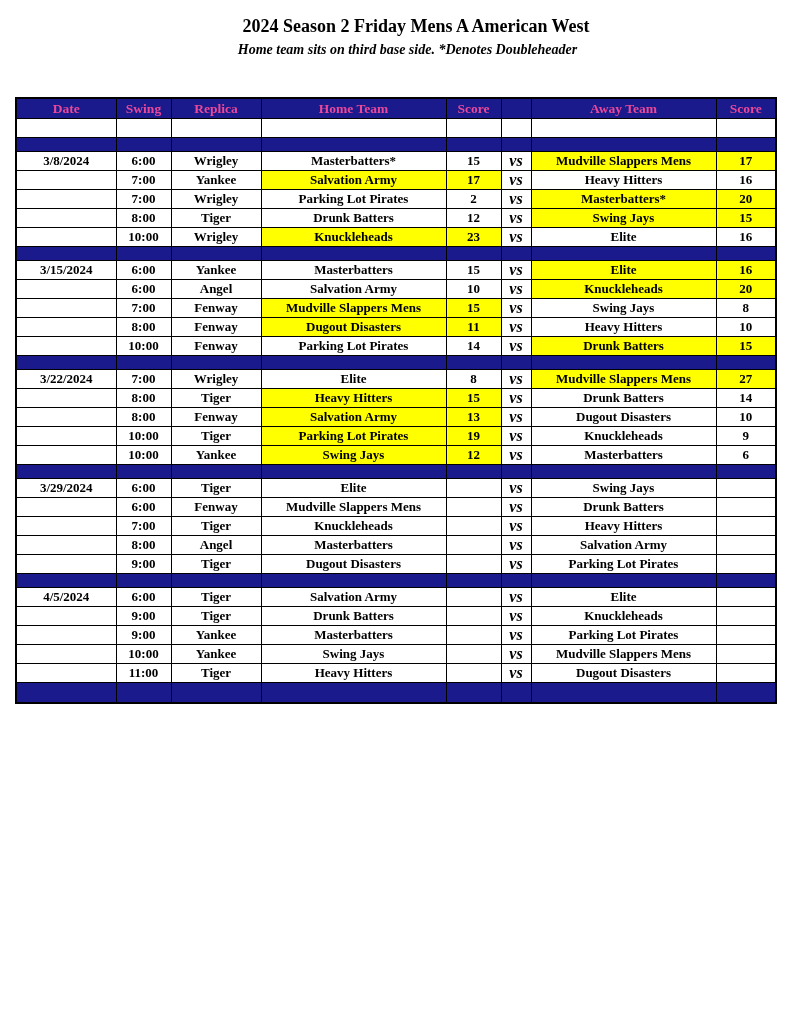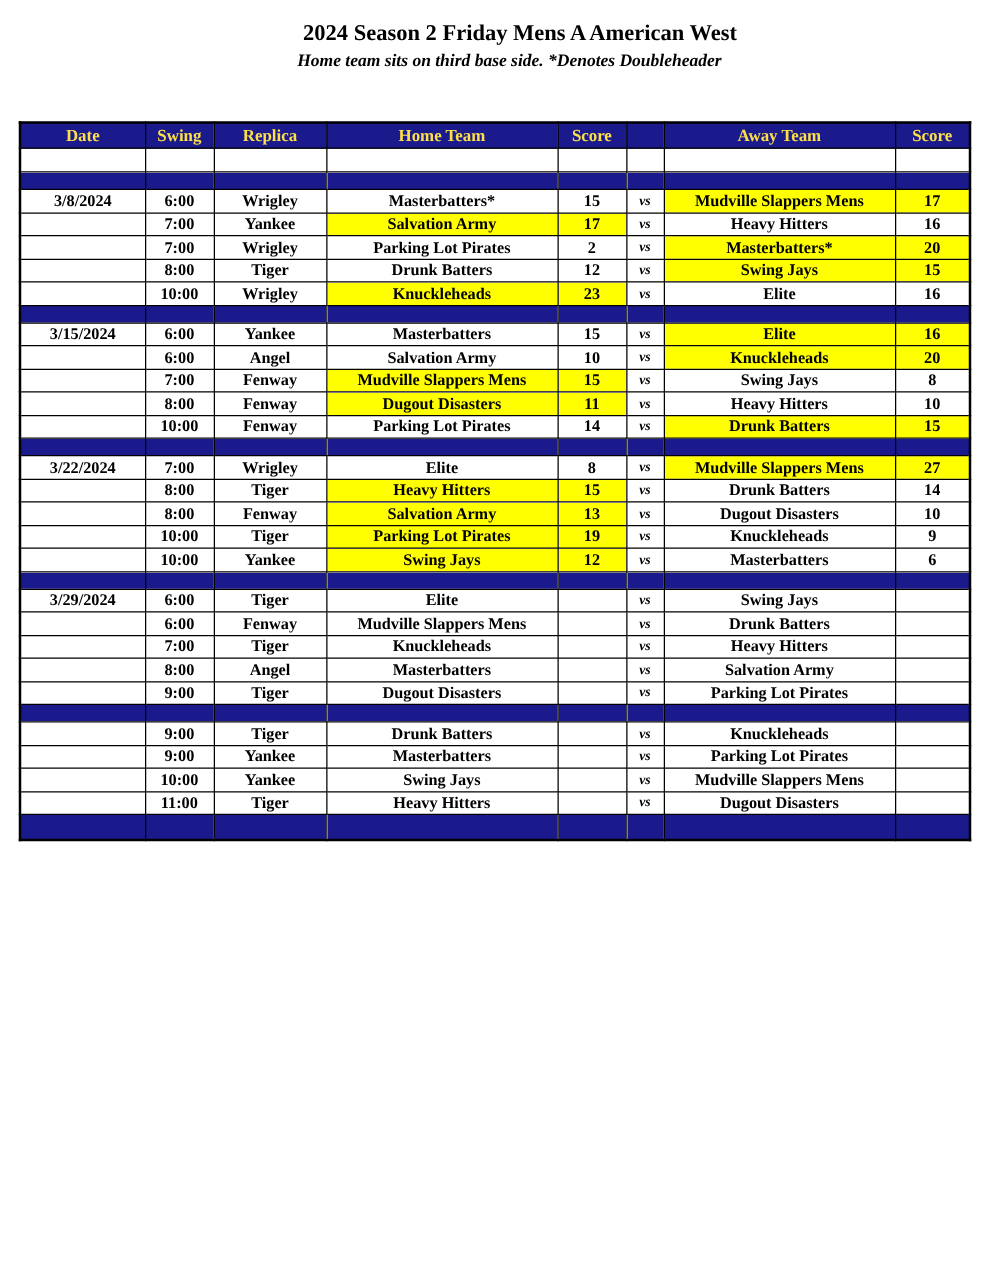--- a/index.html
+++ b/index.html
@@ -29,21 +29,21 @@
   }
   table.sched{
     position:absolute; left:15px; top:97px;
     width:760px;
     border-collapse:collapse;
     table-layout:fixed;
     border:2px solid #000;
   }
   .sched th{
     background:var(--navy);
-    color:#fde047;
+    color:#ec4899;
     font-size:13.5px;
     font-weight:bold;
     height:19px;
     border:1px solid #000;
     padding:0;
     text-align:center;
   }
   .sched td{
     border:1px solid #000;
     height:17.5px;
@@ -58,21 +58,21 @@
   .sched tr.spacer td{ height:18px; }
   .sched tr.sep td{
     background:var(--navy);
     height:13px;
     border:1px solid #000;
     border-left-color:#000;
   }
   .sched tr.sep.final td{ height:19px; }
   .sched td.vs{
     font-style:italic;
-    font-size:11px;
+    font-size:16px;
   }
   .sched td.win{
     background:var(--highlight);
   }
 </style>
 </head>
 <body>
 
 <div class="doc-header">
   <div class="subtitle">2024 Season 2 Friday Mens A American West</div>
@@ -357,20 +357,30 @@
         <td></td>
         <td></td>
         <td></td>
         <td></td>
         <td></td>
         <td></td>
         <td></td>
         <td></td>
       </tr>
       <tr class="game">
+        <td class="date">4/5/2024</td>
+        <td>6:00</td>
+        <td>Tiger</td>
+        <td>Salvation Army</td>
+        <td class="score"></td>
+        <td class="vs">vs</td>
+        <td>Elite</td>
+        <td class="score"></td>
+      </tr>
+      <tr class="game">
         <td class="date"></td>
         <td>9:00</td>
         <td>Tiger</td>
         <td>Drunk Batters</td>
         <td class="score"></td>
         <td class="vs">vs</td>
         <td>Knuckleheads</td>
         <td class="score"></td>
       </tr>
       <tr class="game">

